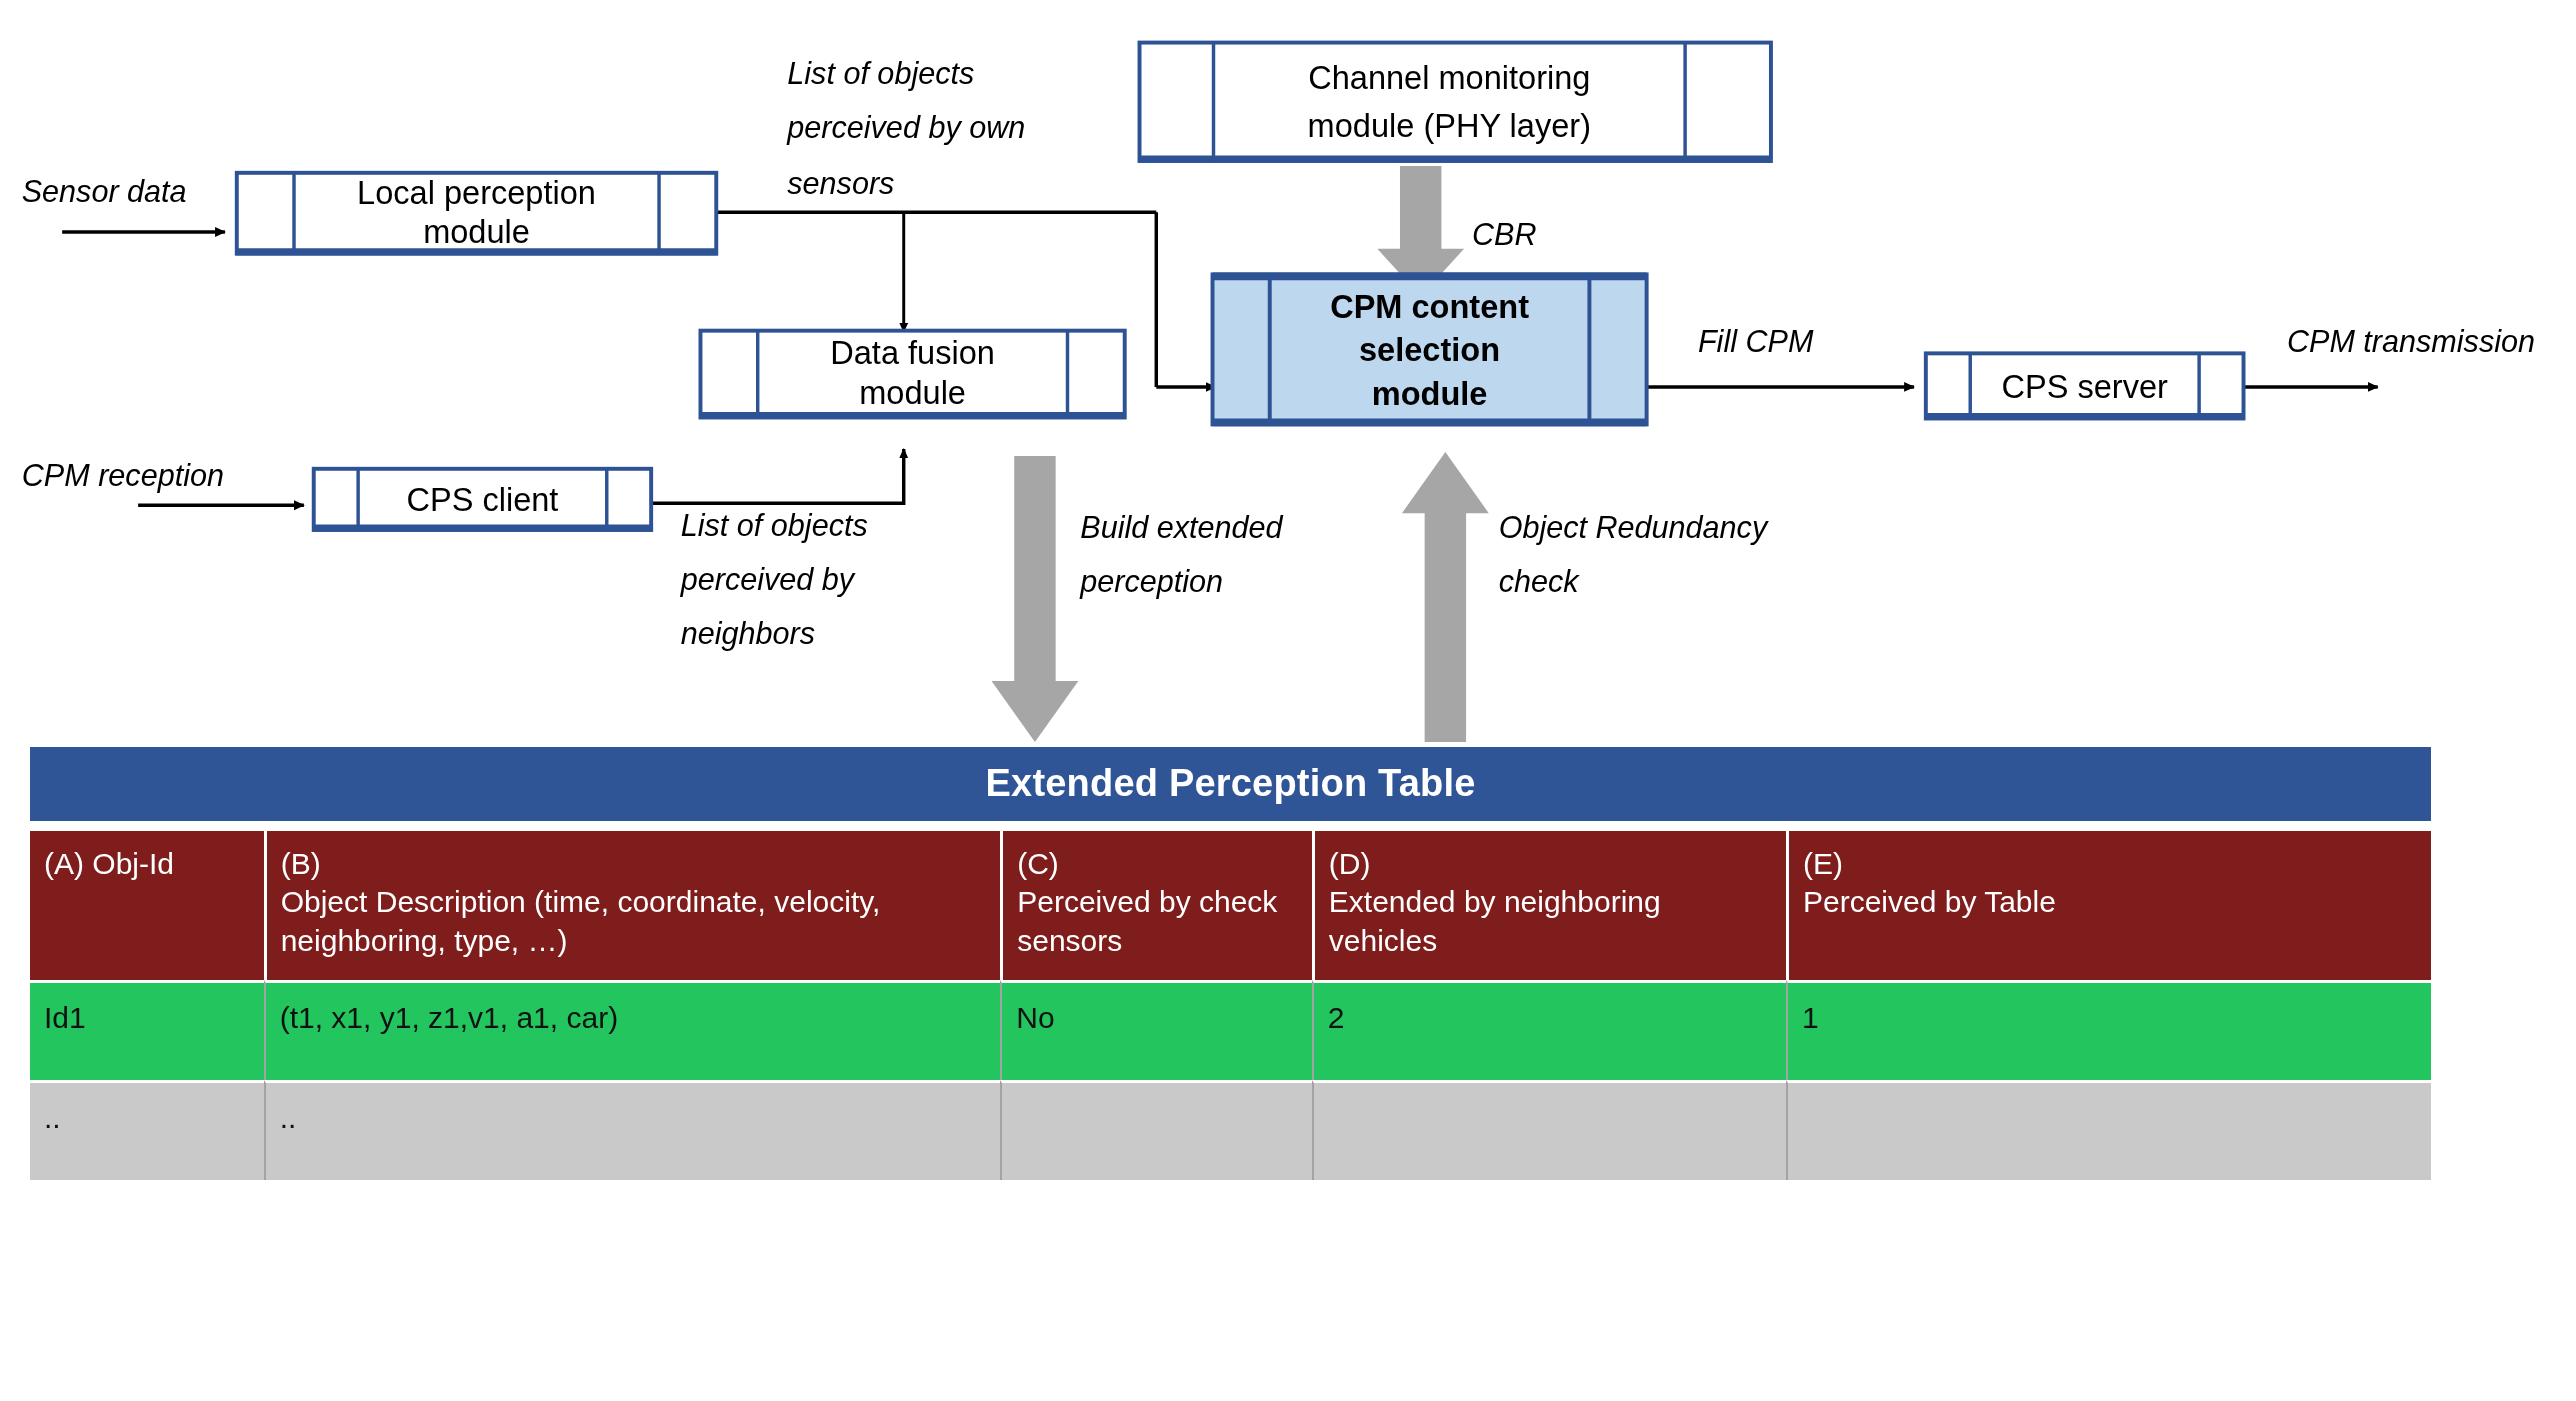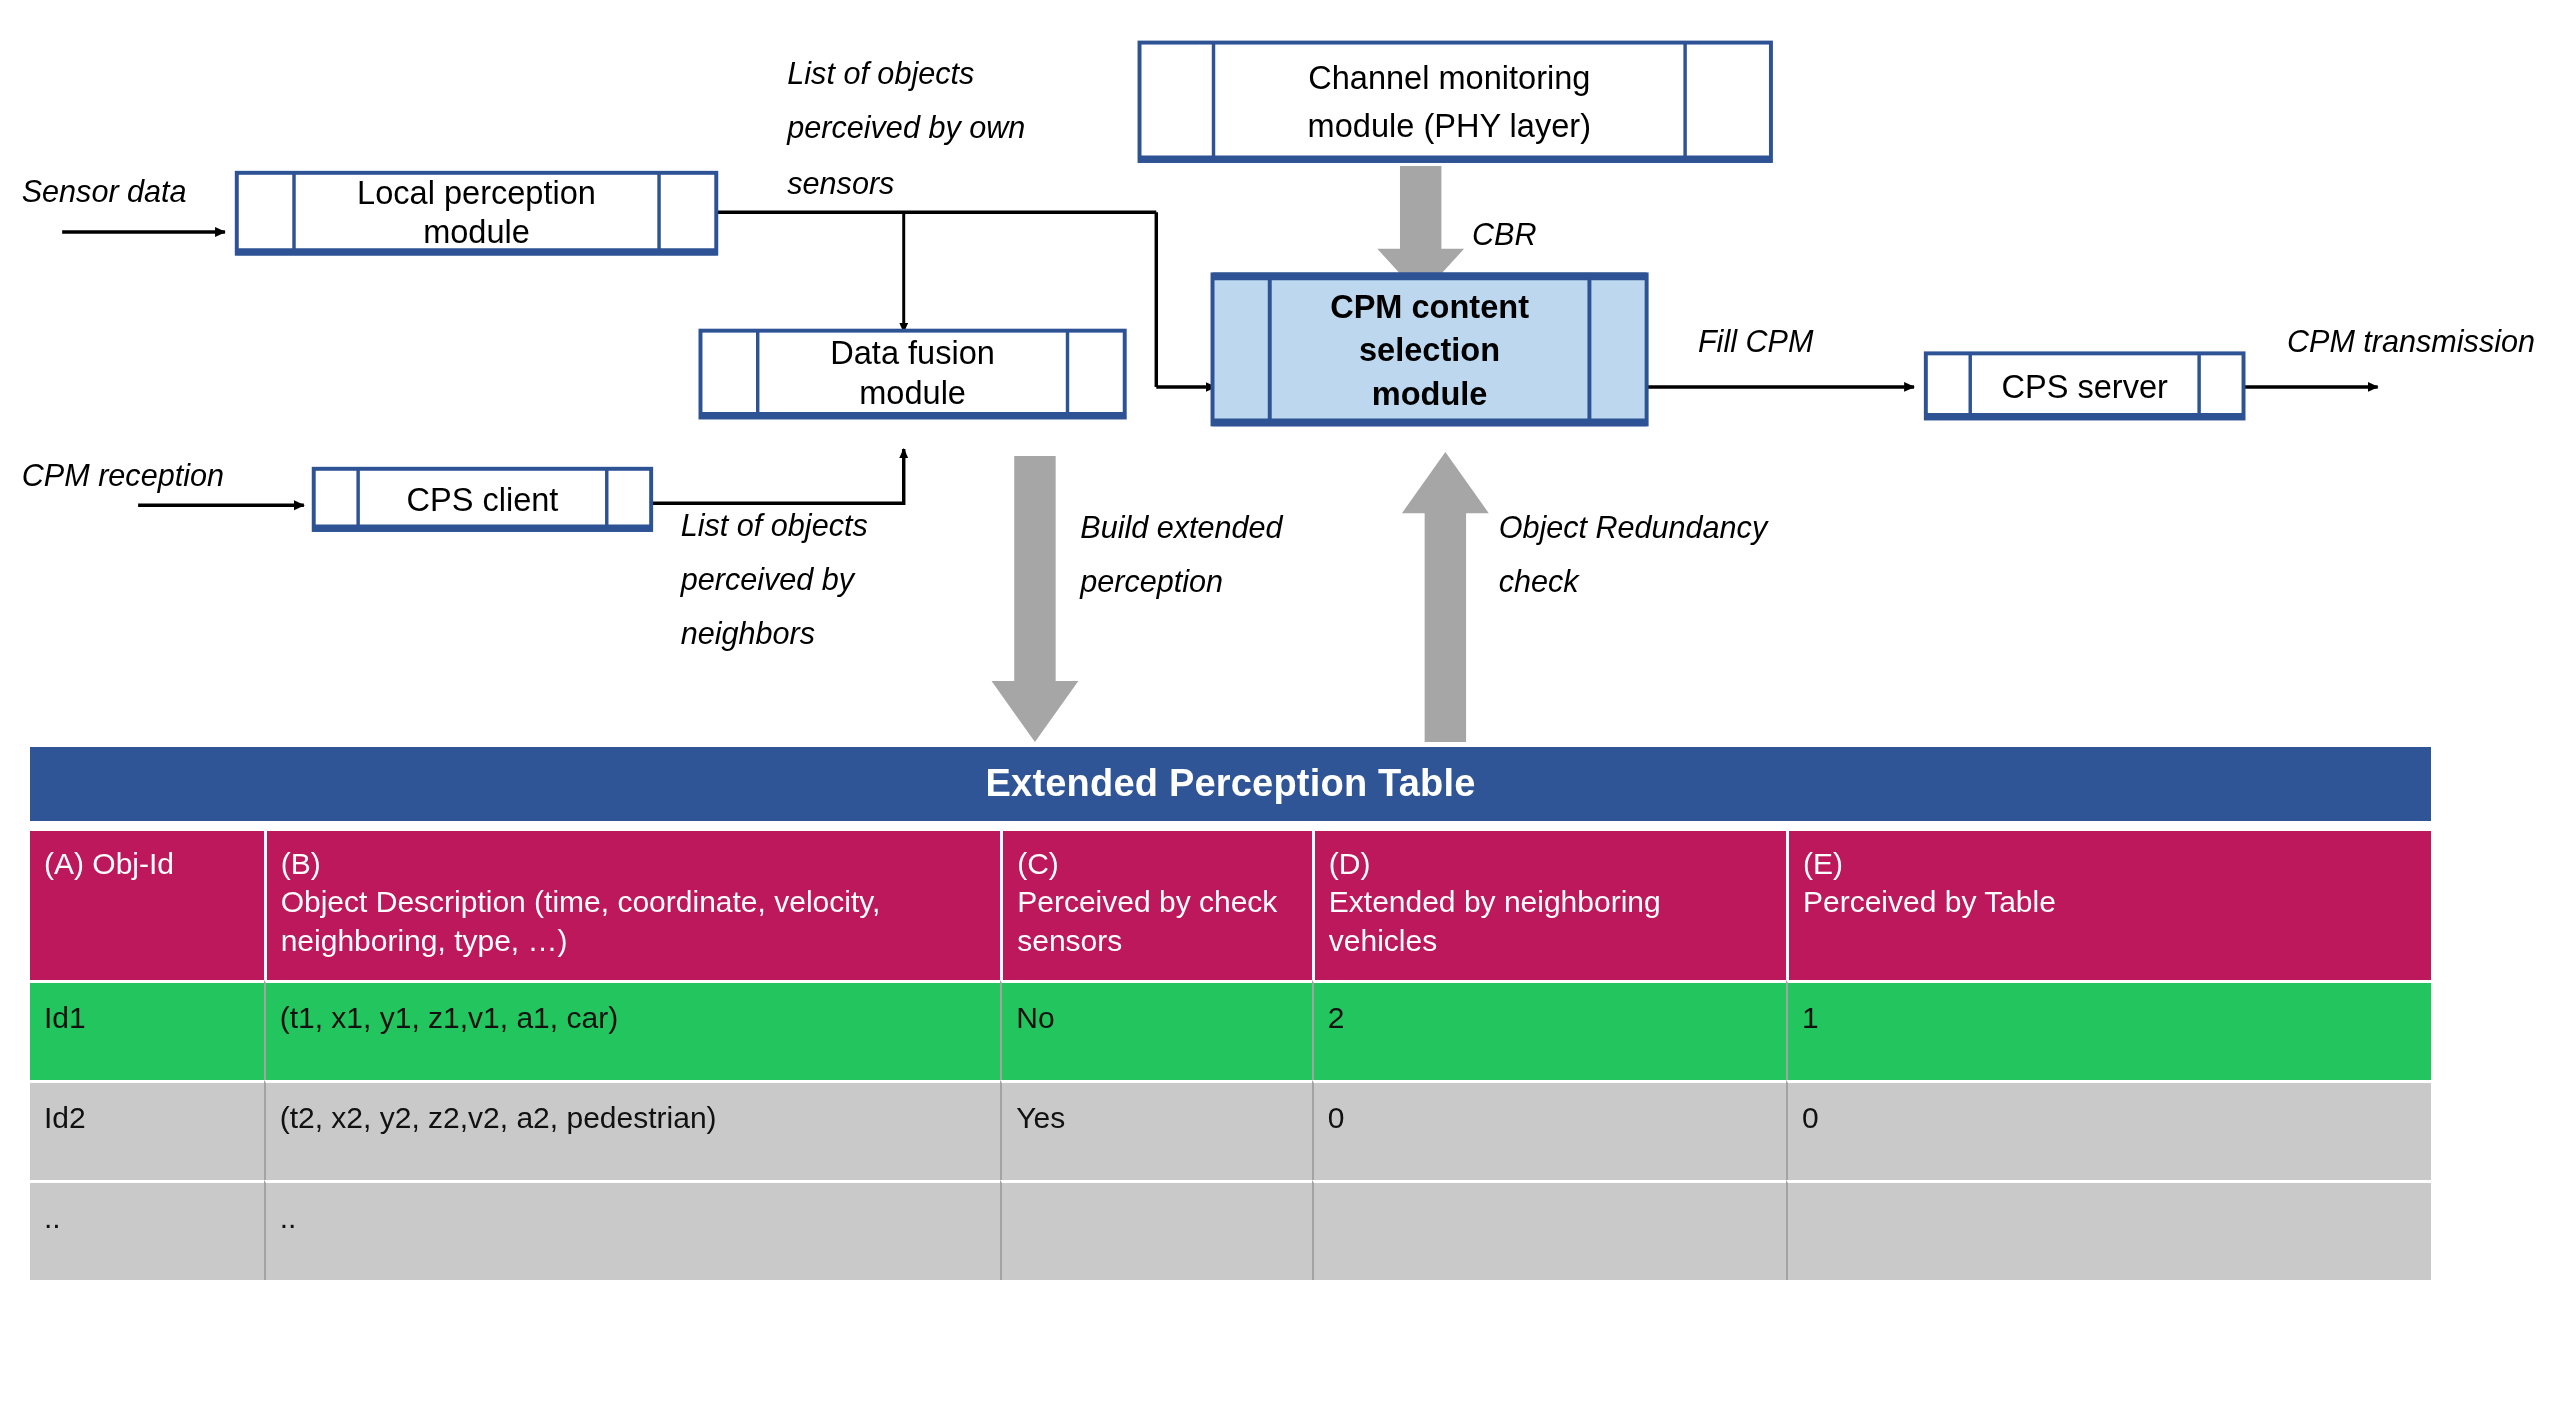--- a/index.html
+++ b/index.html
@@ -15,21 +15,21 @@
   
   #ept{
     position:absolute;left:30px;top:747px;width:2401px;
     border-collapse:separate;border-spacing:0;
   }
   #ept .title-bar{
     background:#2F5597;color:#ffffff;font-weight:bold;font-size:38px;
     text-align:center;padding:15px 0 16px 0;letter-spacing:0.2px;
   }
   #ept-head-row td{
-    background:#be185d;color:#ffffff;font-size:30px;line-height:1.28;
+    background:#7f1d1d;color:#ffffff;font-size:30px;line-height:1.28;
     vertical-align:top;padding:14px 14px 20px 14px;
     border-left:3px solid #ffffff;
   }
   #ept-head-row td:first-child{border-left:none;}
   #ept tbody tr td{
     font-size:30px;color:#111111;vertical-align:top;
     padding:18px 14px 20px 14px;height:59px;
     border-left:2px solid #a3a3a3;border-top:3px solid #ffffff;
   }
   #ept tbody tr td:first-child{border-left:none;}
@@ -197,27 +197,20 @@
   </thead>
   <tbody id="ept-body">
       <tr class="odd">
         <td class="cA">Id1</td>
         <td class="cB">(t1, x1, y1, z1,v1, a1, car)</td>
         <td class="cC">No</td>
         <td class="cD">2</td>
         <td class="cE">1</td>
       </tr>
       <tr class="even">
-        <td class="cA">Id2</td>
-        <td class="cB">(t2, x2, y2, z2,v2, a2, pedestrian)</td>
-        <td class="cC">Yes</td>
-        <td class="cD">0</td>
-        <td class="cE">0</td>
-      </tr>
-      <tr class="even">
         <td class="cA">..</td>
         <td class="cB">..</td>
         <td class="cC"></td>
         <td class="cD"></td>
         <td class="cE"></td>
       </tr>
     </tbody>
 </table>
 
 

